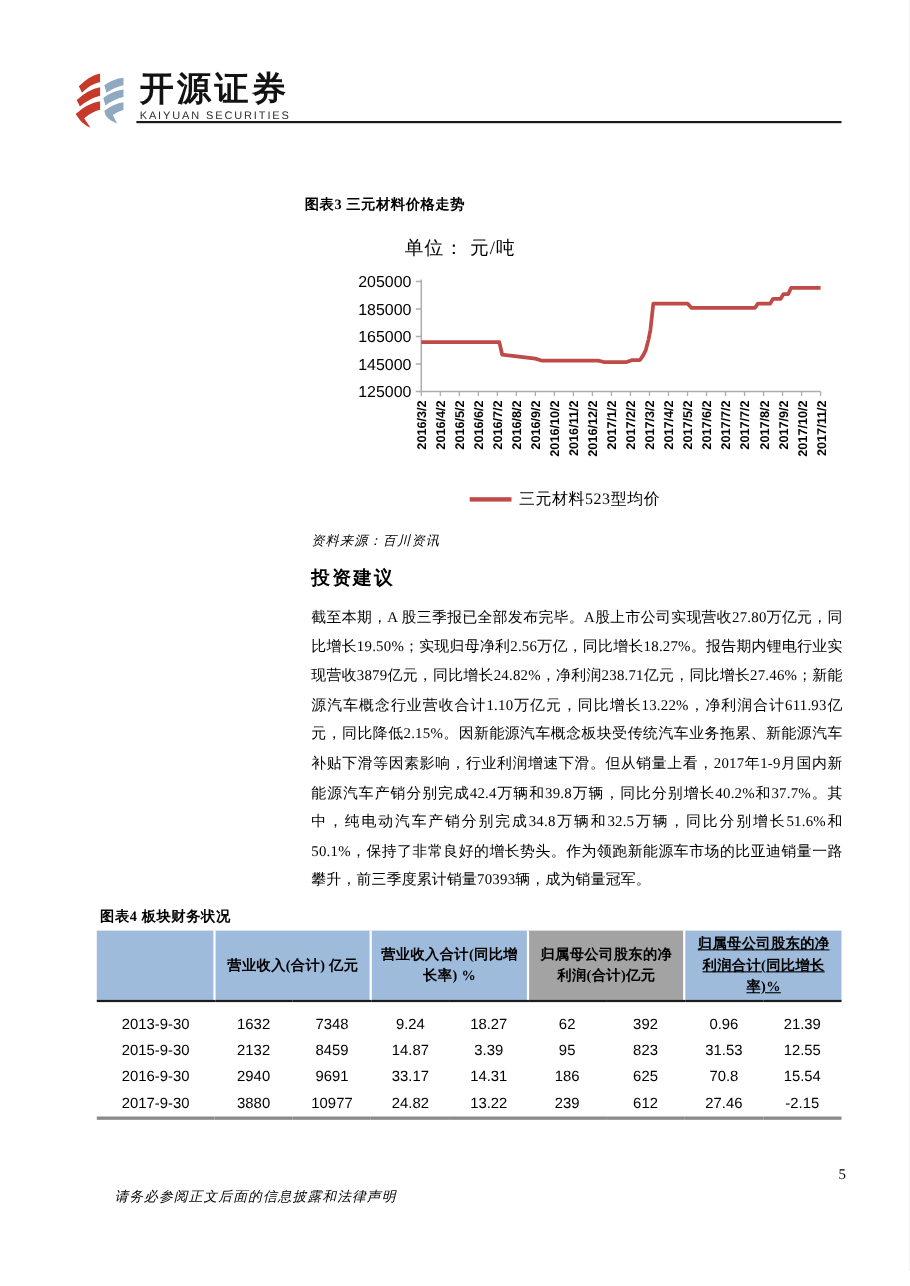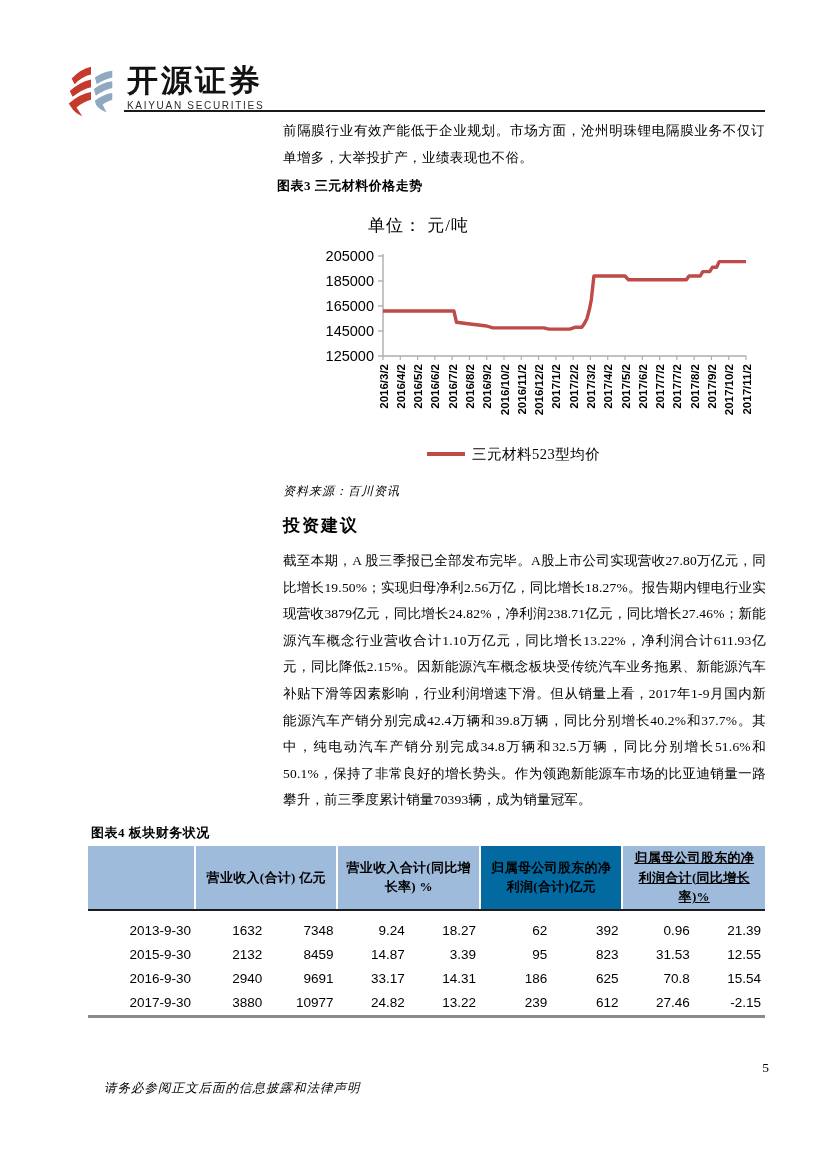--- a/index.html
+++ b/index.html
@@ -38,21 +38,21 @@
   
   .fig4-caption{position:absolute;left:91px;top:824px;}
   .fin-table{position:absolute;left:88px;top:846px;width:677px;border-collapse:collapse;
              border-bottom:3px solid #8a8a8a;}
   .fin-table th{background:#9FBBDB;font-size:13px;font-weight:bold;padding:2px 6px;line-height:1.5;
                 border-right:2px solid #fff;text-align:center;letter-spacing:0.3px;}
   .fin-table th:last-child{border-right:none;text-decoration:underline;}
   .fin-table .h1{height:42px;border-bottom:2px solid #1c1c1c;}
   .fin-table .h2{height:38px;}
   .fin-table td{font-family:"Liberation Sans",sans-serif;font-size:13.5px;height:24px;
-                text-align:right;padding:0 4px;}
+                text-align:center;padding:0 4px;}
   .fin-table tbody tr:first-child td{padding-top:8px;}
 
   
   .footer-disclaimer{position:absolute;left:104px;top:1080px;font-size:12.5px;font-style:italic;letter-spacing:1px;}
   .page-number{position:absolute;right:58px;top:1060px;font-size:13.5px;}
 </style>
 </head>
 <body>
 
 <div class="page">
@@ -70,21 +70,20 @@
         <path d="M34 41 Q43 34 52 33 L52 40 Q46 42 42 45 L46 53 Q38 50 35 45 Z"></path>
       </g>
     </svg>
     <div class="logo-text">
       <div class="brand-cn">开源证券</div>
       <div class="brand-en">KAIYUAN SECURITIES</div>
     </div>
   </div>
   <div class="header-rule"></div>
 
-  <div class="para1">前隔膜行业有效产能低于企业规划。市场方面，沧州明珠锂电隔膜业务不仅订单增多，大举投扩产，业绩表现也不俗。</div>
   <div class="fig-caption fig3-caption">图表3 三元材料价格走势</div>
 
   <div class="chart-title">单位： 元/吨</div>
   <svg id="chart-svg" class="chart-svg" width="475" height="200" viewBox="0 0 475 200" xmlns="http://www.w3.org/2000/svg">
       <line x1="95" y1="10" x2="95" y2="112" stroke="#ADADAD" stroke-width="1.4"></line>
       <line x1="95" y1="112" x2="458" y2="112" stroke="#ADADAD" stroke-width="1.4"></line>
       <line x1="90" y1="12" x2="95" y2="12" stroke="#ADADAD" stroke-width="1.4"></line>
       <text x="86" y="17" text-anchor="end" class="ytick">205000</text>
       <line x1="90" y1="37" x2="95" y2="37" stroke="#ADADAD" stroke-width="1.4"></line>
       <text x="86" y="42" text-anchor="end" class="ytick">185000</text>
@@ -159,21 +158,21 @@
         <col style="width: 10.525%;">
         <col style="width: 10.525%;">
         <col style="width: 10.525%;">
         <col style="width: 10.525%;">
       </colgroup>
     <thead>
       <tr id="group-row">
           <th class="h1" style="background: rgb(159, 187, 219);"></th>
           <th colspan="2" class="h1" style="background: rgb(159, 187, 219);">营业收入(合计) 亿元</th>
           <th colspan="2" class="h1" style="background: rgb(159, 187, 219);">营业收入合计(同比增长率) %</th>
-          <th colspan="2" class="h1" style="background: #0369a1;">归属母公司股东的净利润(合计)亿元</th>
+          <th colspan="2" class="h1" style="background: #a3a3a3;">归属母公司股东的净利润(合计)亿元</th>
           <th colspan="2" class="h1" style="background: rgb(159, 187, 219);">归属母公司股东的净利润合计(同比增长率)%</th>
         </tr>
     </thead>
     <tbody id="tbody">
         <tr>
           <td>2013-9-30</td>
           <td>1632</td>
           <td>7348</td>
           <td>9.24</td>
           <td>18.27</td>

